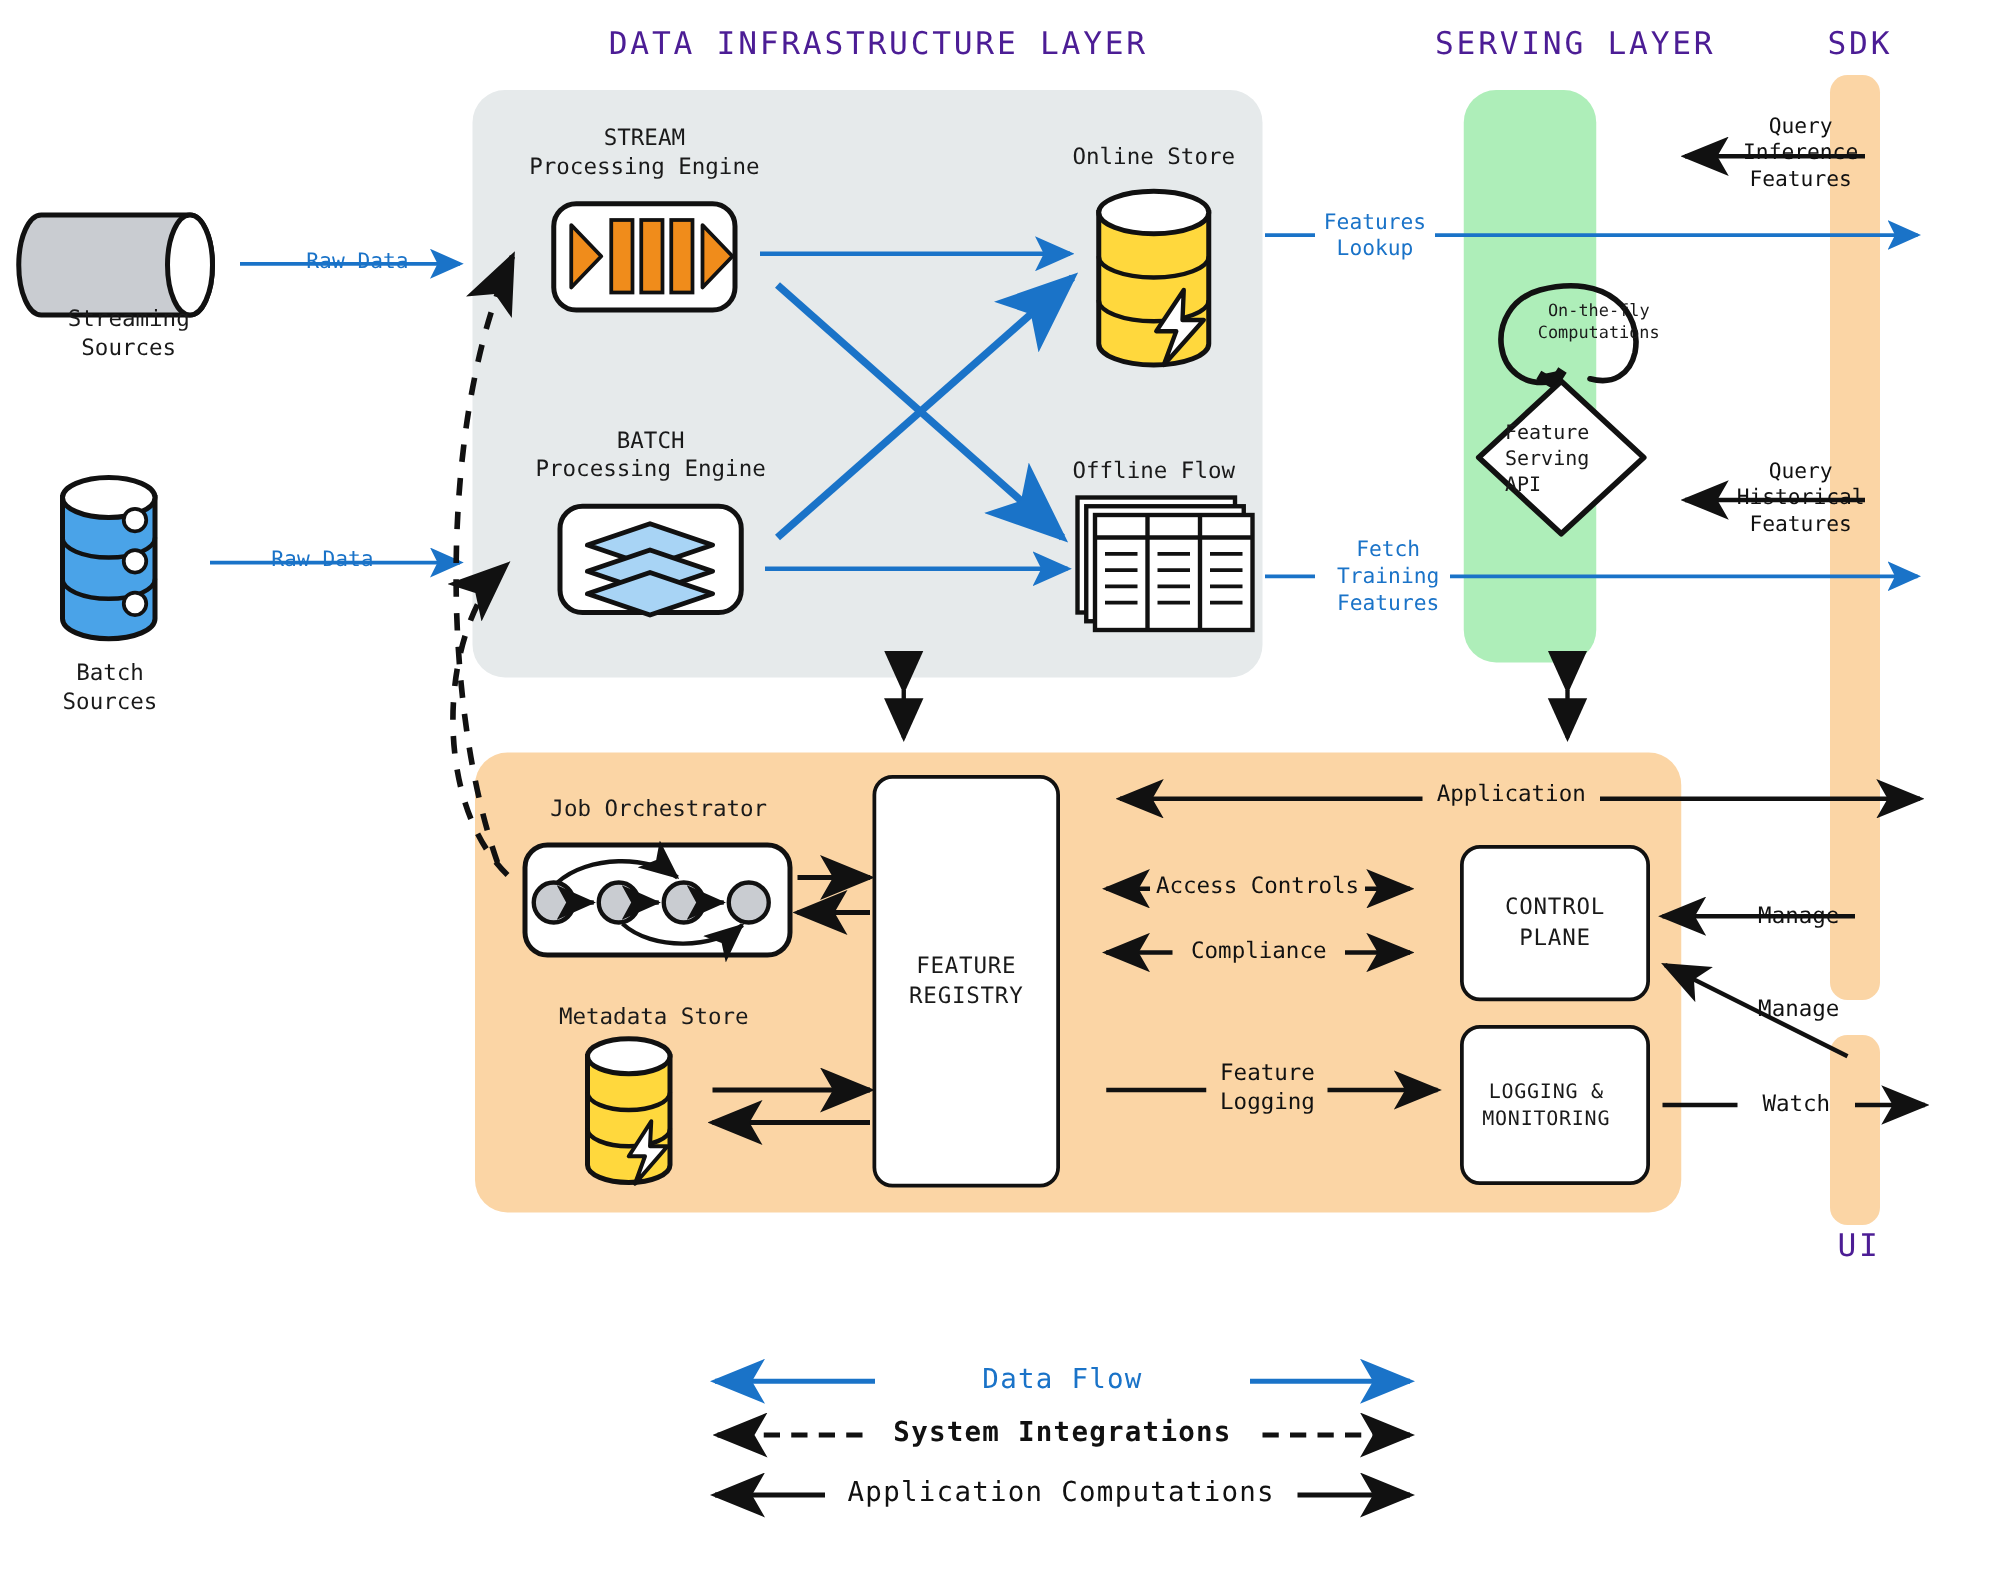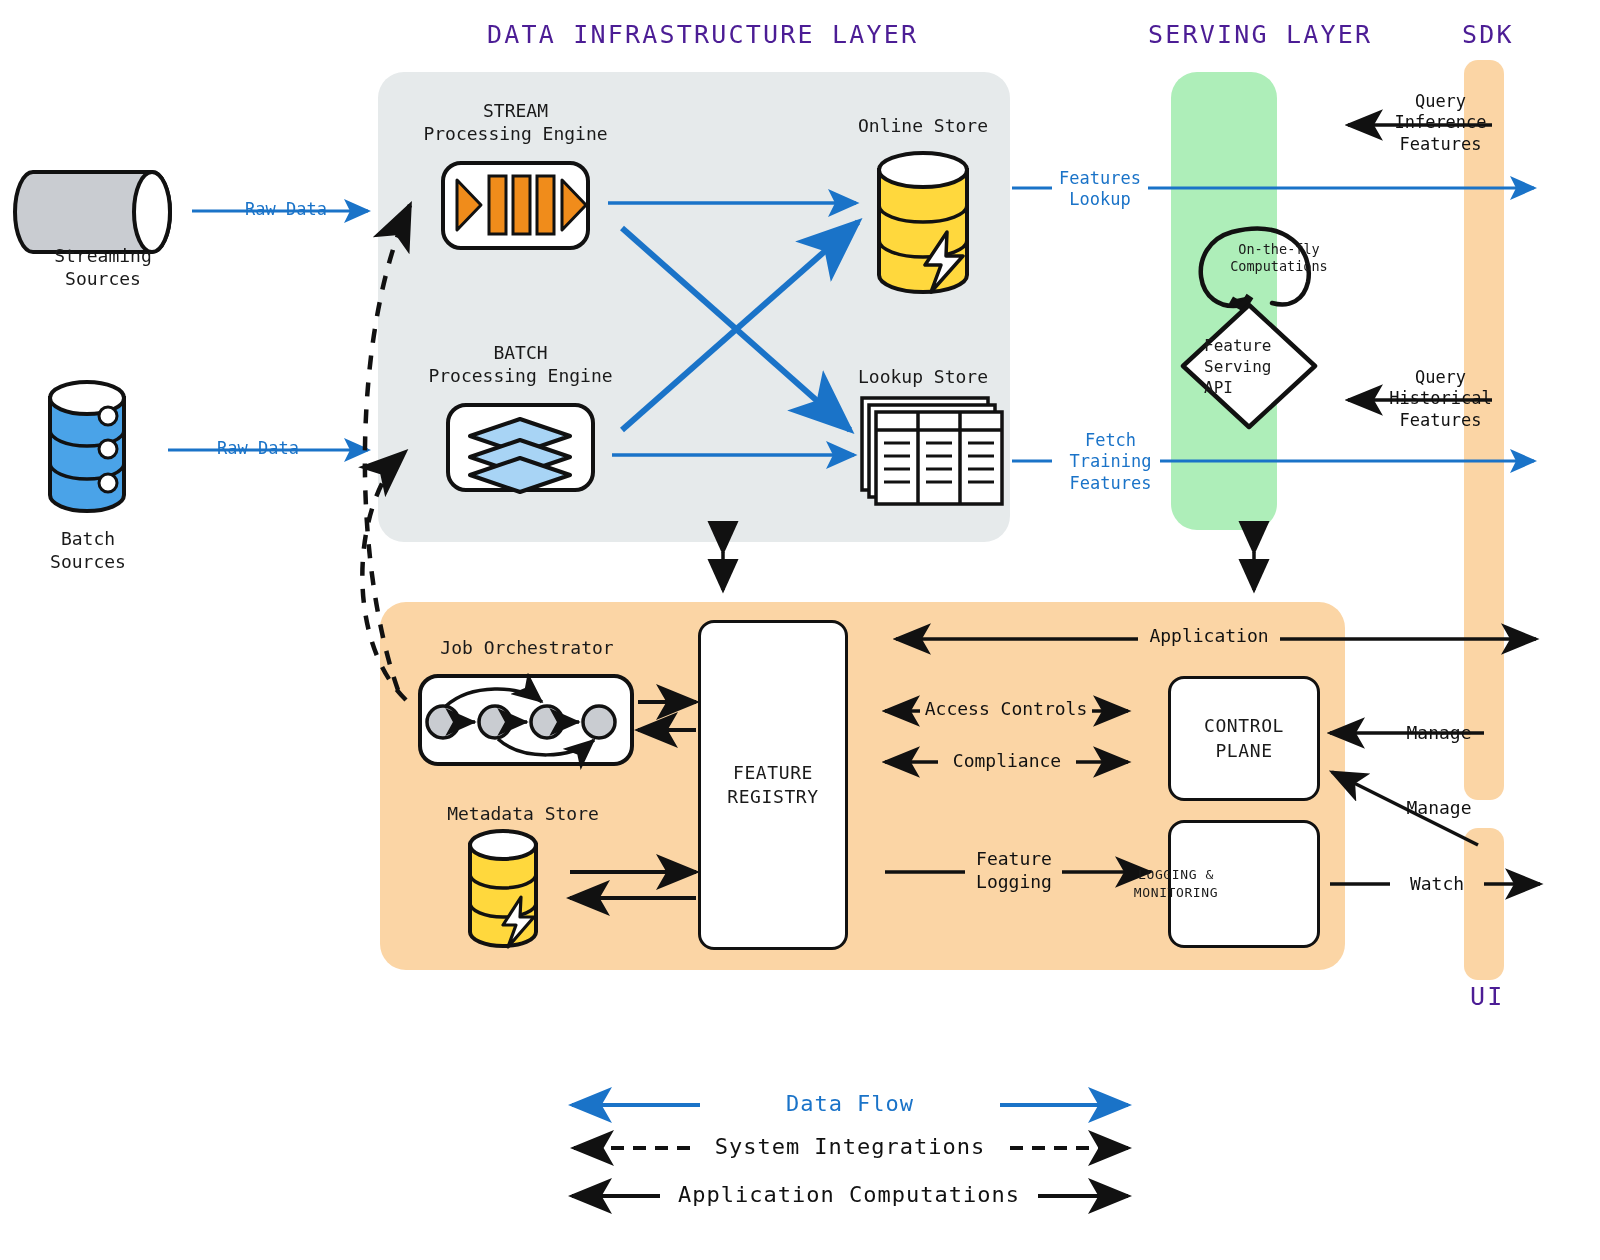--- a/index.html
+++ b/index.html
@@ -280,21 +280,21 @@
 Sources</div>
 
   <div class="flow-label flow-blue" style="left:216px; top:199px; width:140px;">Raw Data</div>
   <div class="flow-label flow-blue" style="left:188px; top:438px; width:140px;">Raw Data</div>
 
   <div class="node-label" style="left:417px; top:99px; width:197px;">STREAM
 Processing Engine</div>
   <div class="node-label" style="left:422px; top:341px; width:197px;">BATCH
 Processing Engine</div>
   <div class="node-label" style="left:843px; top:114px; width:160px;">Online Store</div>
-  <div class="node-label" style="left:843px; top:365px; width:160px;">Lookup Store</div>
+  <div class="node-label" style="left:843px; top:365px; width:160px;">Offline Flow</div>
 
   <div style="position:absolute; left:1226px; top:241px; width:106px; font-size:13.5px; line-height:1.28; text-align:center; color:#1a1a1a;">On-the-fly
 Computations</div>
   <div style="position:absolute; left:1204px; top:336px; width:92px; font-size:16px; line-height:1.3; text-align:left; color:#1a1a1a;">Feature
 Serving
 API</div>
 
   <div class="flow-label flow-blue" style="left:1050px; top:168px; width:100px;">Features
 Lookup</div>
   <div class="flow-label flow-blue" style="left:1058px; top:430px; width:105px;">Fetch
@@ -312,29 +312,29 @@
 
   <div class="rbox" style="left:698px; top:620px; width:150px; height:330px;"></div>
   <div class="rbox-text" style="left:698px; top:620px; width:150px; height:330px;">FEATURE
 REGISTRY</div>
 
   <div class="rbox" style="left:1168px; top:676px; width:152px; height:125px;"></div>
   <div class="rbox-text" style="left:1168px; top:676px; width:152px; height:125px;">CONTROL
 PLANE</div>
 
   <div class="rbox" style="left:1168px; top:820px; width:152px; height:128px;"></div>
-  <div class="rbox-text" style="left:1100px; top:820px; width:152px; height:128px; font-size:13px;">LOGGING &amp;
+  <div class="rbox-text" style="left:1161px; top:820px; width:152px; height:128px; font-size:16px;">LOGGING &amp;
 MONITORING</div>
 
   <div class="flow-label flow-black" style="left:1138px; top:625px; width:142px; font-size:18px;">Application</div>
   <div class="flow-label flow-black" style="left:917px; top:698px; width:178px; font-size:18px;">Access Controls</div>
   <div class="flow-label flow-black" style="left:938px; top:750px; width:138px; font-size:18px;">Compliance</div>
   <div class="flow-label flow-black" style="left:964px; top:848px; width:100px; font-size:18px;">Feature
 Logging</div>
   <div class="flow-label flow-black" style="left:1392px; top:722px; width:94px; font-size:18px;">Manage</div>
   <div class="flow-label flow-black" style="left:1392px; top:797px; width:94px; font-size:18px;">Manage</div>
   <div class="flow-label flow-black" style="left:1390px; top:873px; width:94px; font-size:18px;">Watch</div>
 
   <div class="legend-text legend-blue" style="position:absolute; left:700px; top:1091px; width:300px; text-align:center;">Data Flow</div>
-  <div class="legend-text legend-black" style="position:absolute; left:690px; top:1134px; width:320px; text-align:center;">System Integrations</div>
+  <div class="legend-text legend-black" style="position:absolute; left:690px; top:1134px; width:320px; text-align:center;font-weight:bold;">System Integrations</div>
   <div class="legend-text legend-black" style="position:absolute; left:655px; top:1182px; width:388px; text-align:center;">Application Computations</div>
 
 </div>
 
 </body></html>

